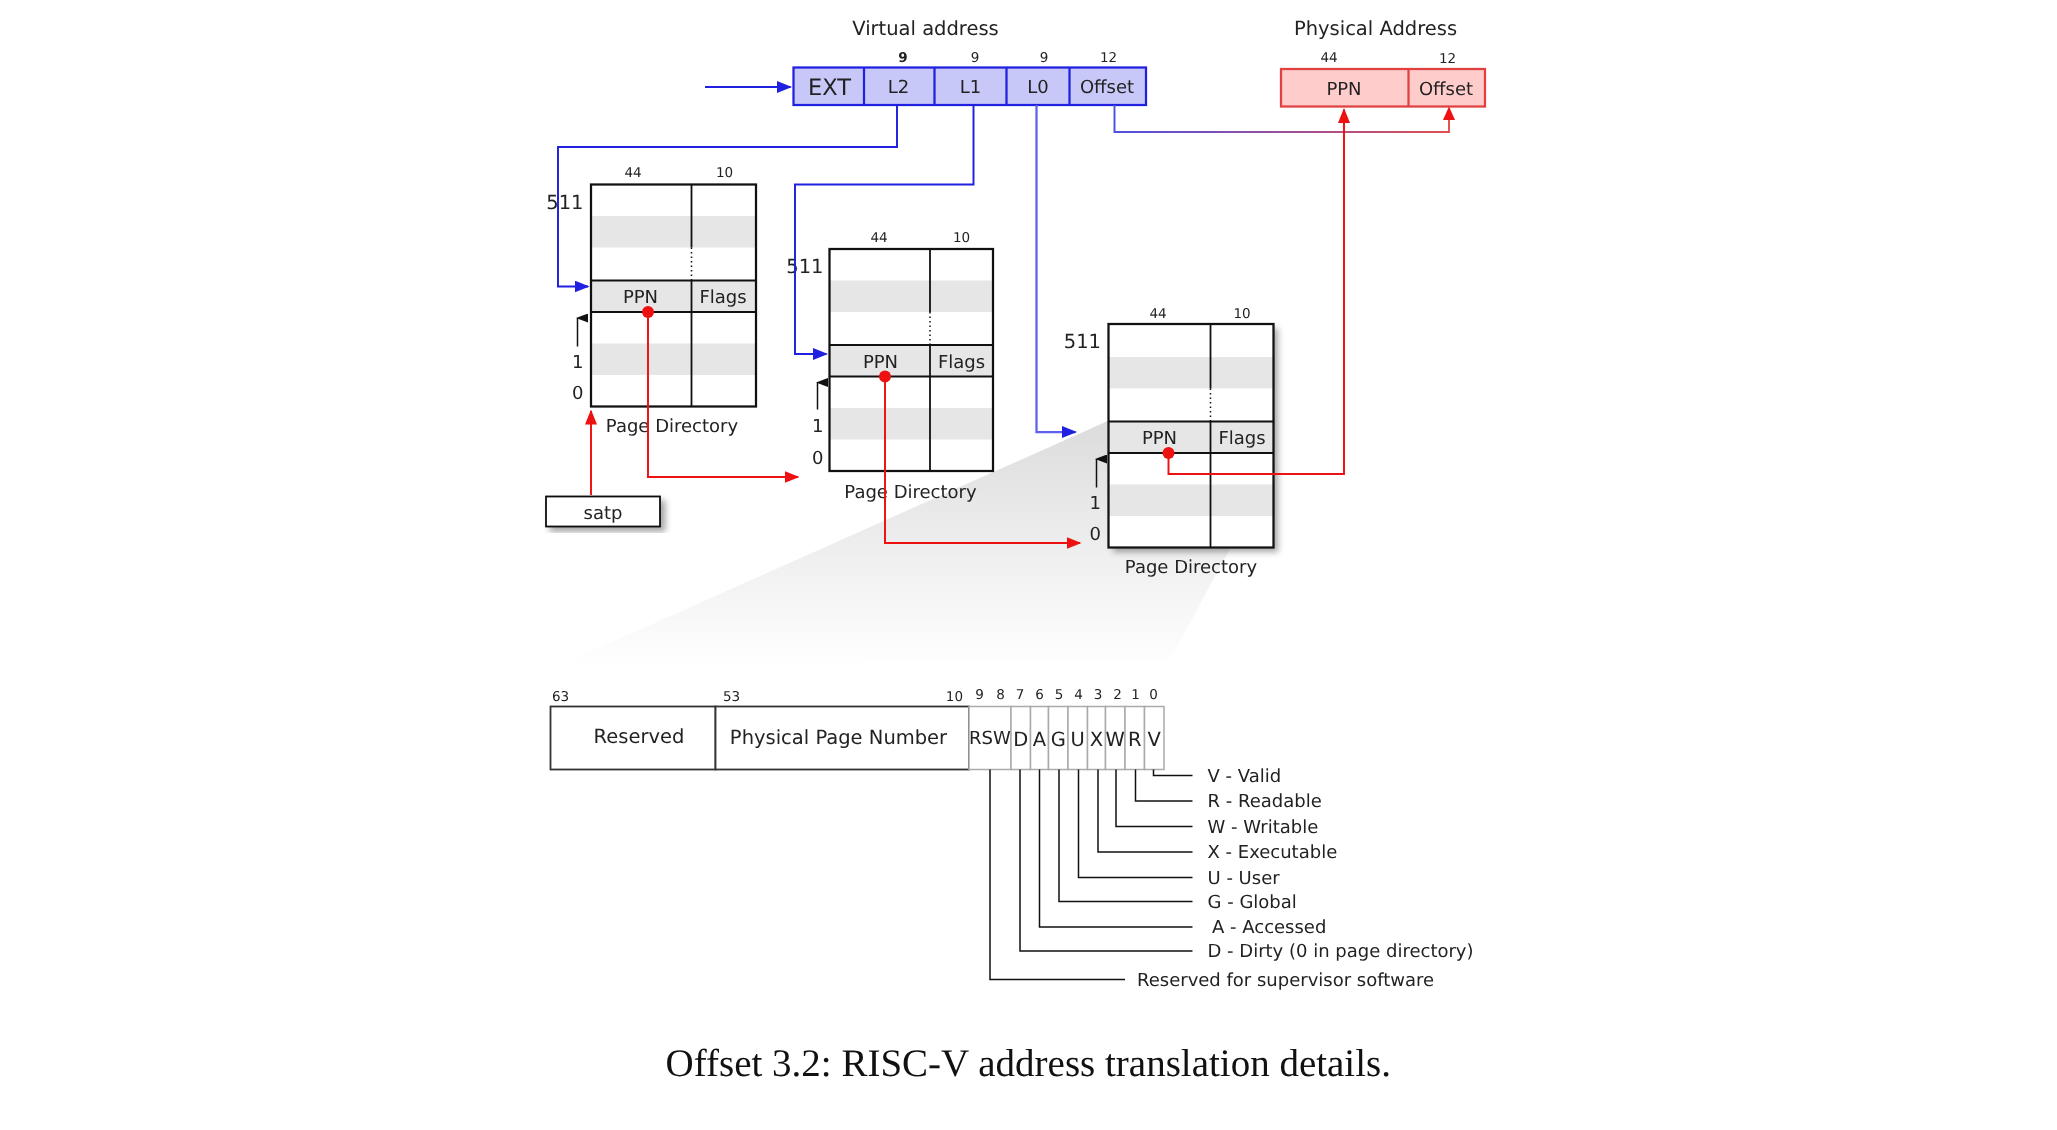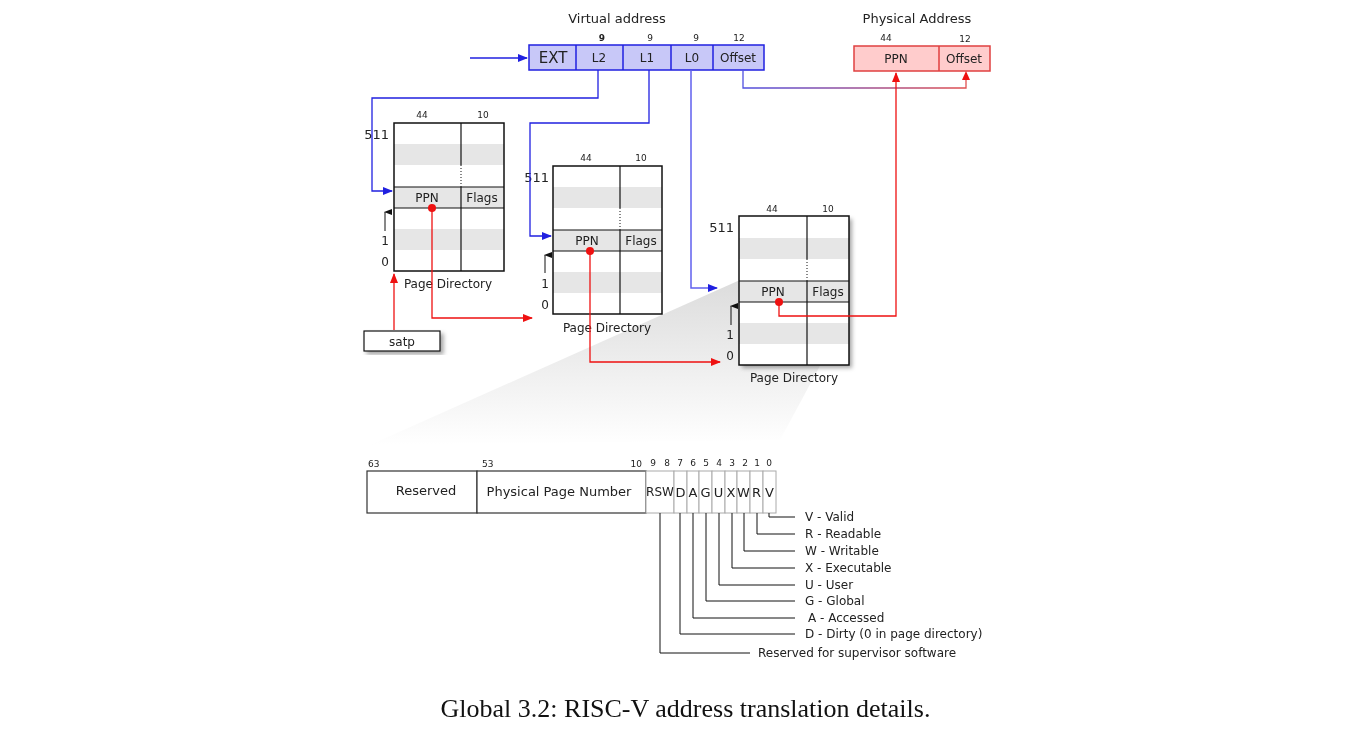--- a/index.html
+++ b/index.html
@@ -208,13 +208,13 @@
         <path d="M693,513 L693,618 L795,618" fill="none" stroke="#111" stroke-width="1"></path>
         <text x="808" y="622" font-size="12" class="t">A - Accessed</text>
         <path d="M680,513 L680,634 L795,634" fill="none" stroke="#111" stroke-width="1"></path>
         <text x="805" y="638" font-size="12" class="t">D - Dirty (0 in page directory)</text>
         <path d="M660,513 L660,653 L750,653" fill="none" stroke="#111" stroke-width="1"></path>
         <text x="758" y="657" font-size="12" class="t">Reserved for supervisor software</text>
       </g>
   </g>
 </svg>
 
-<div class="caption">Global 3.2: RISC-V address translation details.</div>
+<div class="caption">Offset 3.2: RISC-V address translation details.</div>
 
 </body></html>

